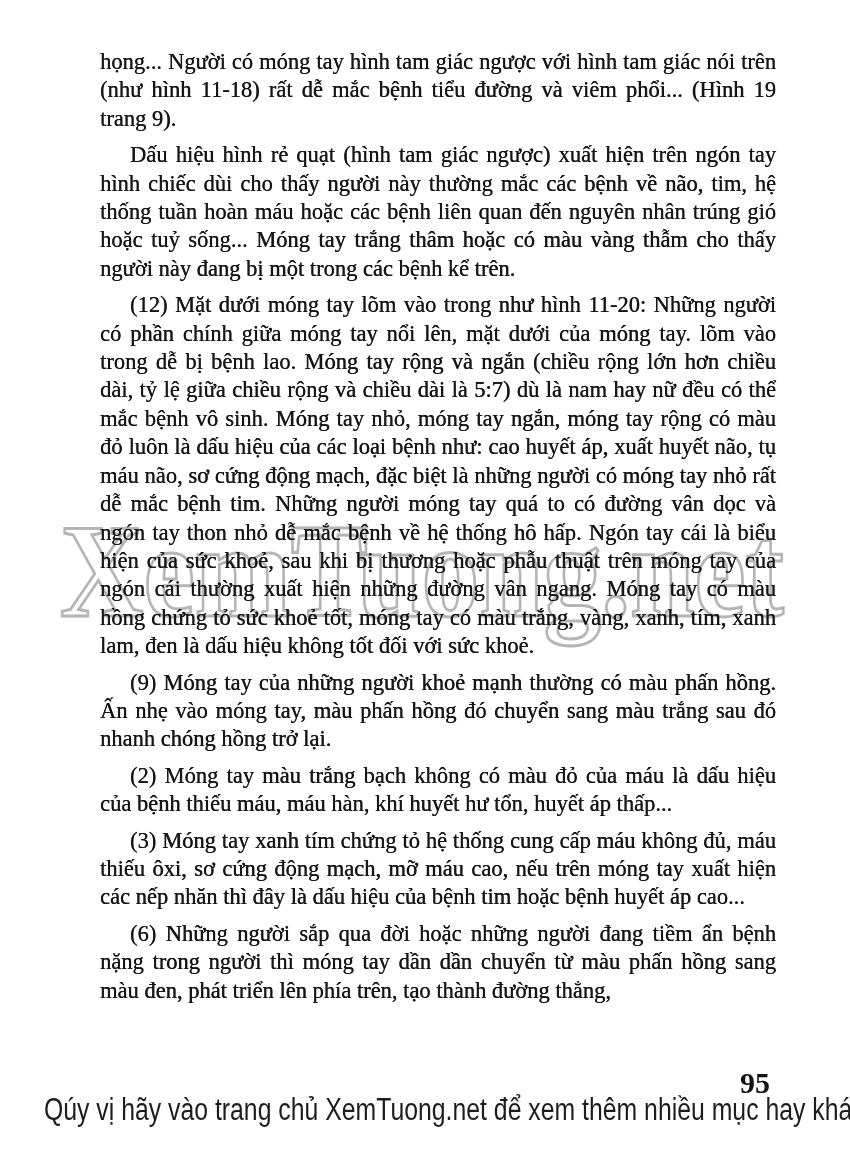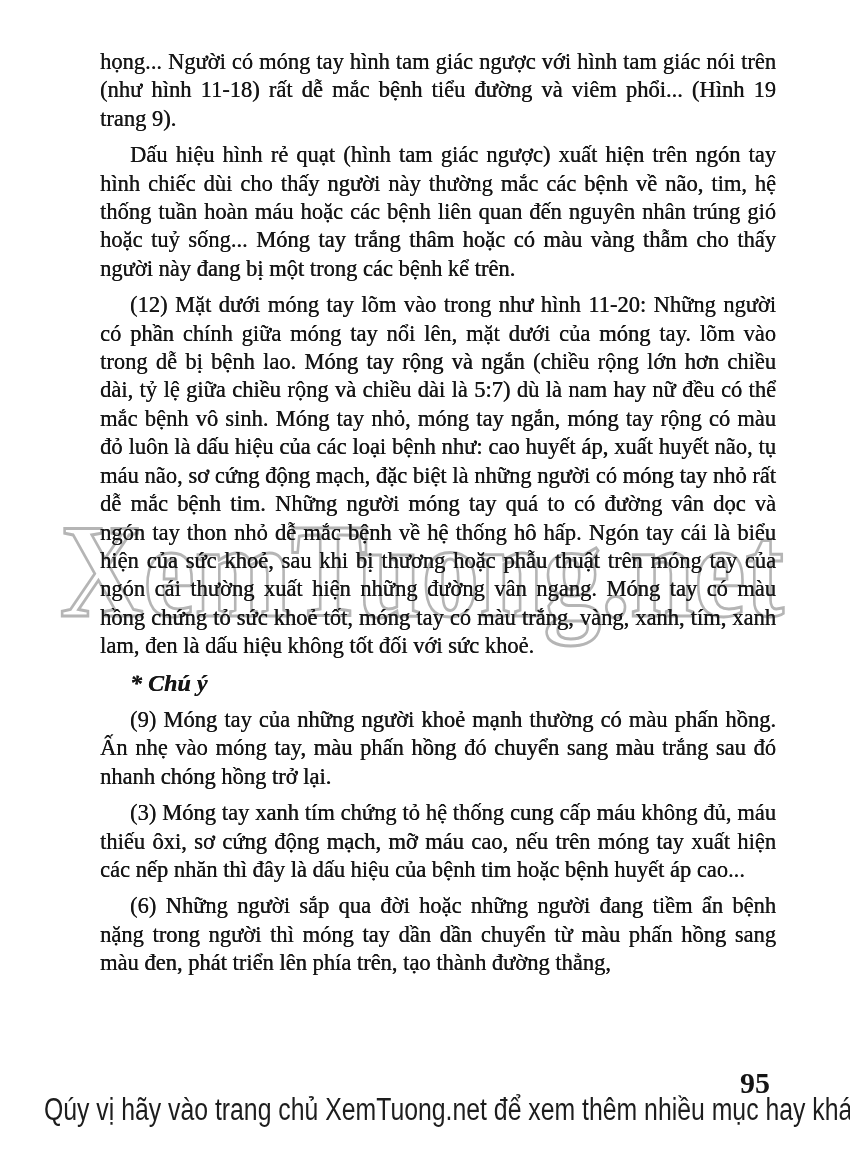--- a/index.html
+++ b/index.html
@@ -80,23 +80,23 @@
 
   <svg class="watermark" width="744" height="182" viewBox="0 0 744 182" aria-hidden="true">
     <text x="4" y="138" font-family="Liberation Serif, serif" font-size="134" font-weight="bold" fill="#ffffff" stroke="#b2b2b2" stroke-width="3" textLength="724" lengthAdjust="spacingAndGlyphs">XemTuong.net</text>
   </svg>
 
   <main class="body-text">
     <p class="para continuation">họng... Người có móng tay hình tam giác ngược với hình tam giác nói trên (như hình 11-18) rất dễ mắc bệnh tiểu đường và viêm phổi... (Hình 19 trang 9).</p>
     <p class="para">Dấu hiệu hình rẻ quạt (hình tam giác ngược) xuất hiện trên ngón tay hình chiếc dùi cho thấy người này thường mắc các bệnh về não, tim, hệ thống tuần hoàn máu hoặc các bệnh liên quan đến nguyên nhân trúng gió hoặc tuỷ sống... Móng tay trắng thâm hoặc có màu vàng thẫm cho thấy người này đang bị một trong các bệnh kể trên.</p>
     <p class="para">(12) Mặt dưới móng tay lõm vào trong như hình 11-20: Những người có phần chính giữa móng tay nổi lên, mặt dưới của móng tay. lõm vào trong dễ bị bệnh lao. Móng tay rộng và ngắn (chiều rộng lớn hơn chiều dài, tỷ lệ giữa chiều rộng và chiều dài là 5:7) dù là nam hay nữ đều có thể mắc bệnh vô sinh. Móng tay nhỏ, móng tay ngắn, móng tay rộng có màu đỏ luôn là dấu hiệu của các loại bệnh như: cao huyết áp, xuất huyết não, tụ máu não, sơ cứng động mạch, đặc biệt là những người có móng tay nhỏ rất dễ mắc bệnh tim. Những người móng tay quá to có đường vân dọc và ngón tay thon nhỏ dễ mắc bệnh về hệ thống hô hấp. Ngón tay cái là biểu hiện của sức khoẻ, sau khi bị thương hoặc phẫu thuật trên móng tay của ngón cái thường xuất hiện những đường vân ngang. Móng tay có màu hồng chứng tỏ sức khoẻ tốt, móng tay có màu trắng, vàng, xanh, tím, xanh lam, đen là dấu hiệu không tốt đối với sức khoẻ.</p>
 
-    <p class="note-heading">* Chú ý</p>
 
     <p class="para">(9) Móng tay của những người khoẻ mạnh thường có màu phấn hồng. Ấn nhẹ vào móng tay, màu phấn hồng đó chuyển sang màu trắng sau đó nhanh chóng hồng trở lại.</p>
+    <p class="para">(2) Móng tay màu trắng bạch không có màu đỏ của máu là dấu hiệu của bệnh thiếu máu, máu hàn, khí huyết hư tổn, huyết áp thấp...</p>
     <p class="para">(3) Móng tay xanh tím chứng tỏ hệ thống cung cấp máu không đủ, máu thiếu ôxi, sơ cứng động mạch, mỡ máu cao, nếu trên móng tay xuất hiện các nếp nhăn thì đây là dấu hiệu của bệnh tim hoặc bệnh huyết áp cao...</p>
     <p class="para">(6) Những người sắp qua đời hoặc những người đang tiềm ẩn bệnh nặng trong người thì móng tay dần dần chuyển từ màu phấn hồng sang màu đen, phát triển lên phía trên, tạo thành đường thẳng,</p>
   </main>
 
   <div class="footer-banner">Qúy vị hãy vào trang chủ XemTuong.net để xem thêm nhiều mục hay khác</div>
 
   <div class="page-number">95</div>
 
 </div>
 

